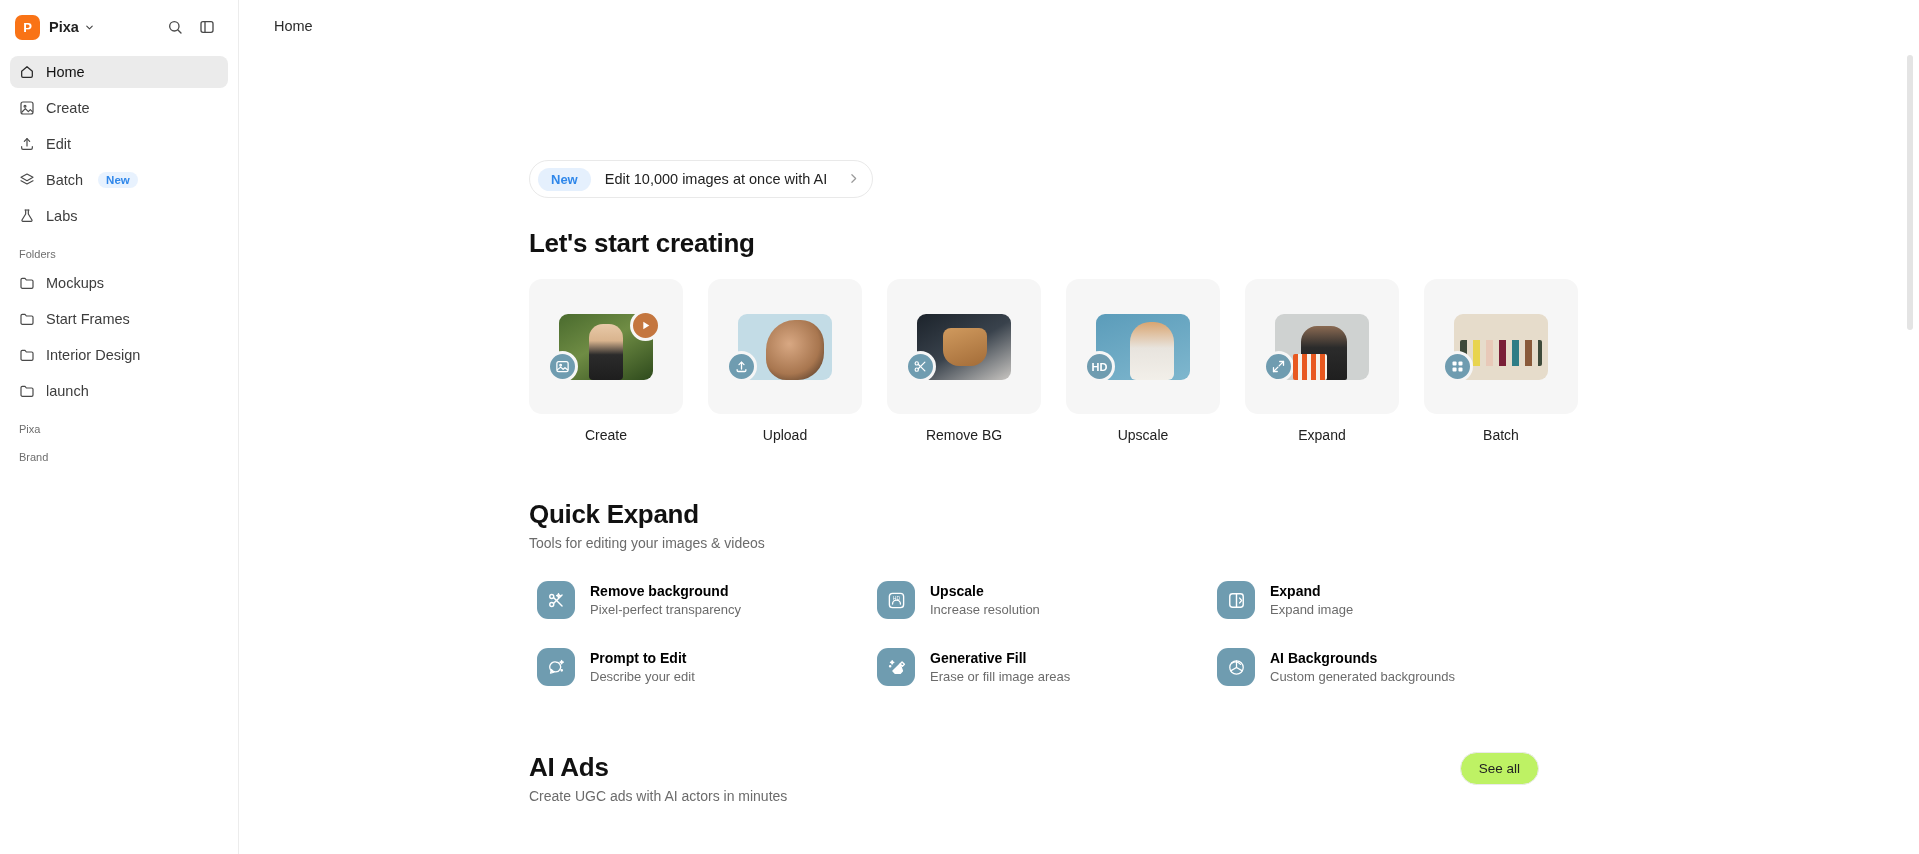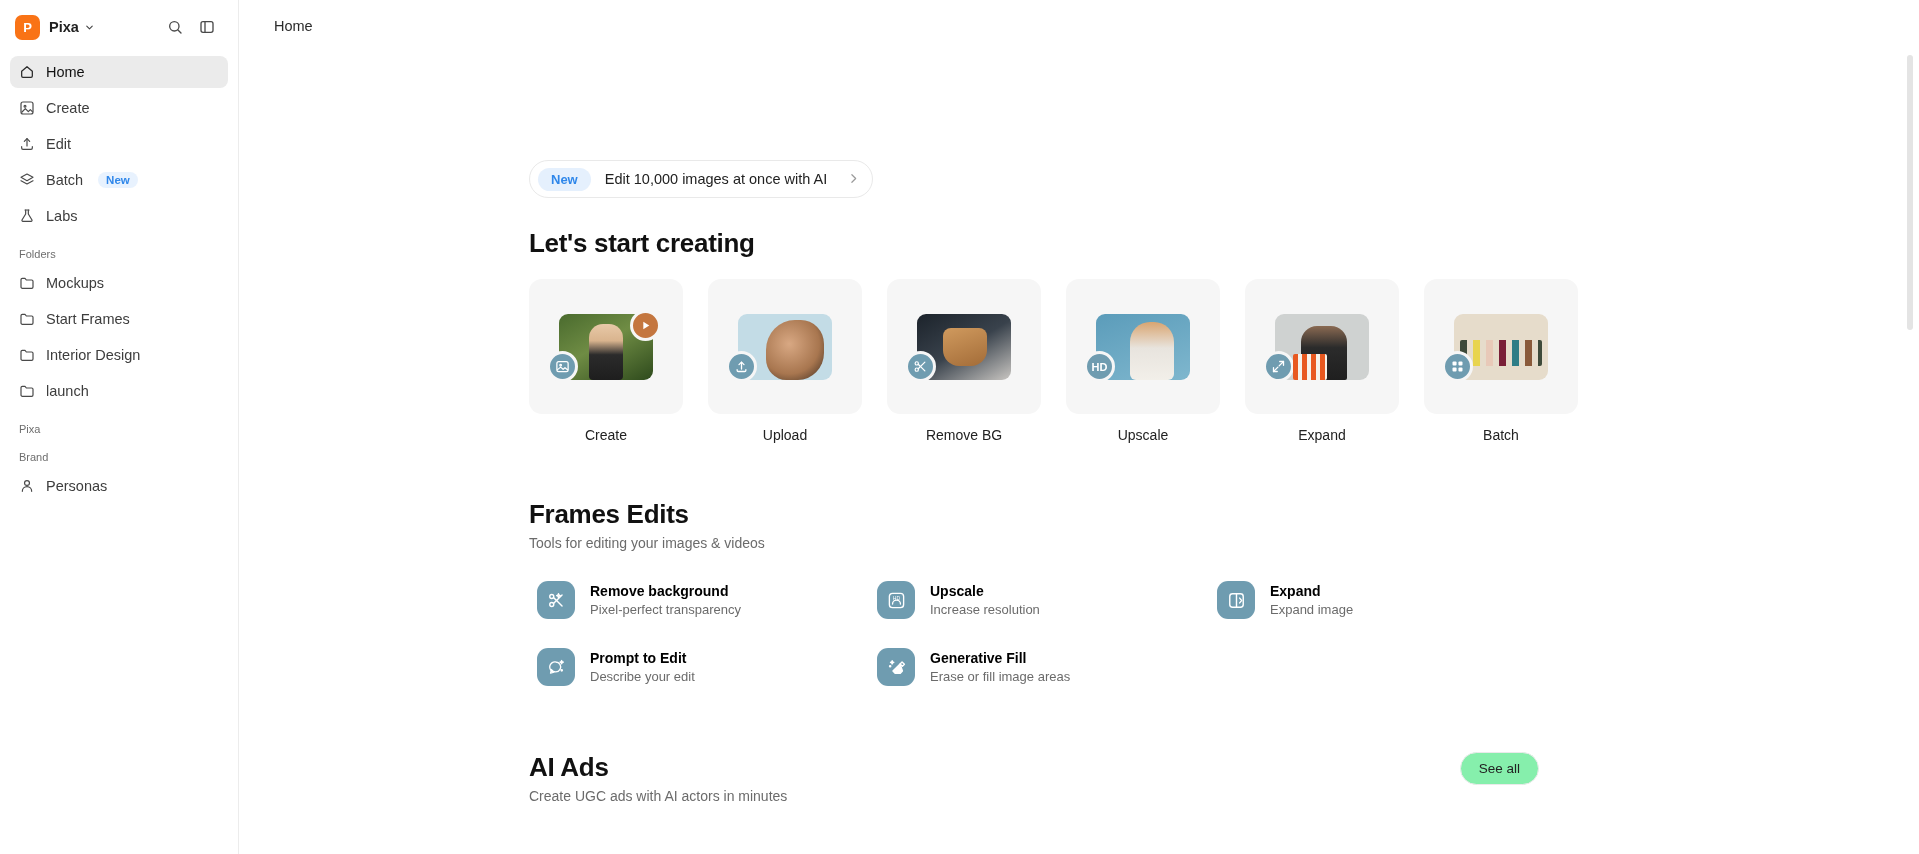--- a/index.html
+++ b/index.html
@@ -183,21 +183,21 @@
     display: flex; align-items: center; justify-content: center;
   }
   .tool-name { font-size: 14px; font-weight: 700; color: #000000; }
   .tool-desc { font-size: 13px; color: #6b6b6b; margin-top: 3px; }
 
   .ads-head {
     display: flex; align-items: flex-start;
     justify-content: space-between; margin-top: 58px; gap: 48px;
   }
   .see-all {
-    border: 1px solid #eaeaea; background: #86efac;
+    border: 1px solid #eaeaea; background: #bef264;
     border-radius: 18px; padding: 8px 18px;
     font-size: 13.5px; color: #222; cursor: pointer;
     font-family: "Liberation Sans", sans-serif;
   }
 
   
   .scrollbar {
     position: absolute; right: 6px; top: 55px;
     width: 6px; height: 275px; border-radius: 3px;
     background: #e4e4e4;
@@ -327,29 +327,20 @@
         </span>
         <span class="label">launch</span>
       </div>
 
       <div class="sec-title">Pixa</div>
 
 
       <div class="sec-title">Brand</div>
 
 
-      <div class="nav-item">
-        <span class="ic">
-          <svg width="16" height="16" viewBox="0 0 24 24" fill="none" stroke="#4a4a4a" stroke-width="1.8" stroke-linecap="round" stroke-linejoin="round">
-              <circle cx="12" cy="7.5" r="3.7"></circle>
-              <path d="M5 20a7 7 0 0 1 14 0"></path>
-            </svg>
-        </span>
-        <span class="label">Personas</span>
-      </div>
 
     </nav>
   </aside>
 
   <main class="main">
 
     <div class="topbar">
       <div class="breadcrumb">Home</div>
     </div>
 
@@ -453,21 +444,21 @@
                   <rect x="13.5" y="13.5" width="6.5" height="6.5" rx="1.6"></rect>
                 </svg>
             </div>
           </div>
           <div class="card-label">Batch</div>
         </div>
 
       </div>
 
       
-      <h1 class="section-h h-quick">Frames Edits</h1>
+      <h1 class="section-h h-quick">Quick Expand</h1>
       <div class="sub">Tools for editing your images &amp; videos</div>
 
       <div class="tools">
 
         <div class="tool">
           <div class="tool-ic">
             <svg width="19" height="19" viewBox="0 0 24 24" fill="none" stroke="#fff" stroke-width="1.8" stroke-linecap="round" stroke-linejoin="round">
                 <circle cx="6" cy="17" r="2.5"></circle>
                 <circle cx="6" cy="7" r="2.5"></circle>
                 <line x1="8.2" y1="15.7" x2="19" y2="5"></line>
@@ -531,20 +522,35 @@
                 <path d="M6.5 3.4l.6 1.5 1.5.6-1.5.6-.6 1.5-.6-1.5-1.5-.6 1.5-.6z"></path>
                 <circle cx="4" cy="10.5" r=".8" fill="#fff"></circle>
               </svg>
           </div>
           <div>
             <div class="tool-name">Generative Fill</div>
             <div class="tool-desc">Erase or fill image areas</div>
           </div>
         </div>
 
+        <div class="tool">
+          <div class="tool-ic">
+            <svg width="19" height="19" viewBox="0 0 24 24" fill="none" stroke="#fff" stroke-width="1.6" stroke-linecap="round" stroke-linejoin="round">
+                <circle cx="12" cy="12" r="8.5"></circle>
+                <line x1="12" y1="3.5" x2="12" y2="12"></line>
+                <line x1="19.4" y1="16.3" x2="12" y2="12"></line>
+                <line x1="4.6" y1="16.3" x2="12" y2="12"></line>
+                <path d="M6 6.5a8.5 8.5 0 0 1 11 1.5"></path>
+              </svg>
+          </div>
+          <div>
+            <div class="tool-name">AI Backgrounds</div>
+            <div class="tool-desc">Custom generated backgrounds</div>
+          </div>
+        </div>
 
       </div>
 
       
       <div class="ads-head">
         <div>
           <h1 class="section-h">AI Ads</h1>
           <div class="sub">Create UGC ads with AI actors in minutes</div>
         </div>
         <button class="see-all">See all</button>

